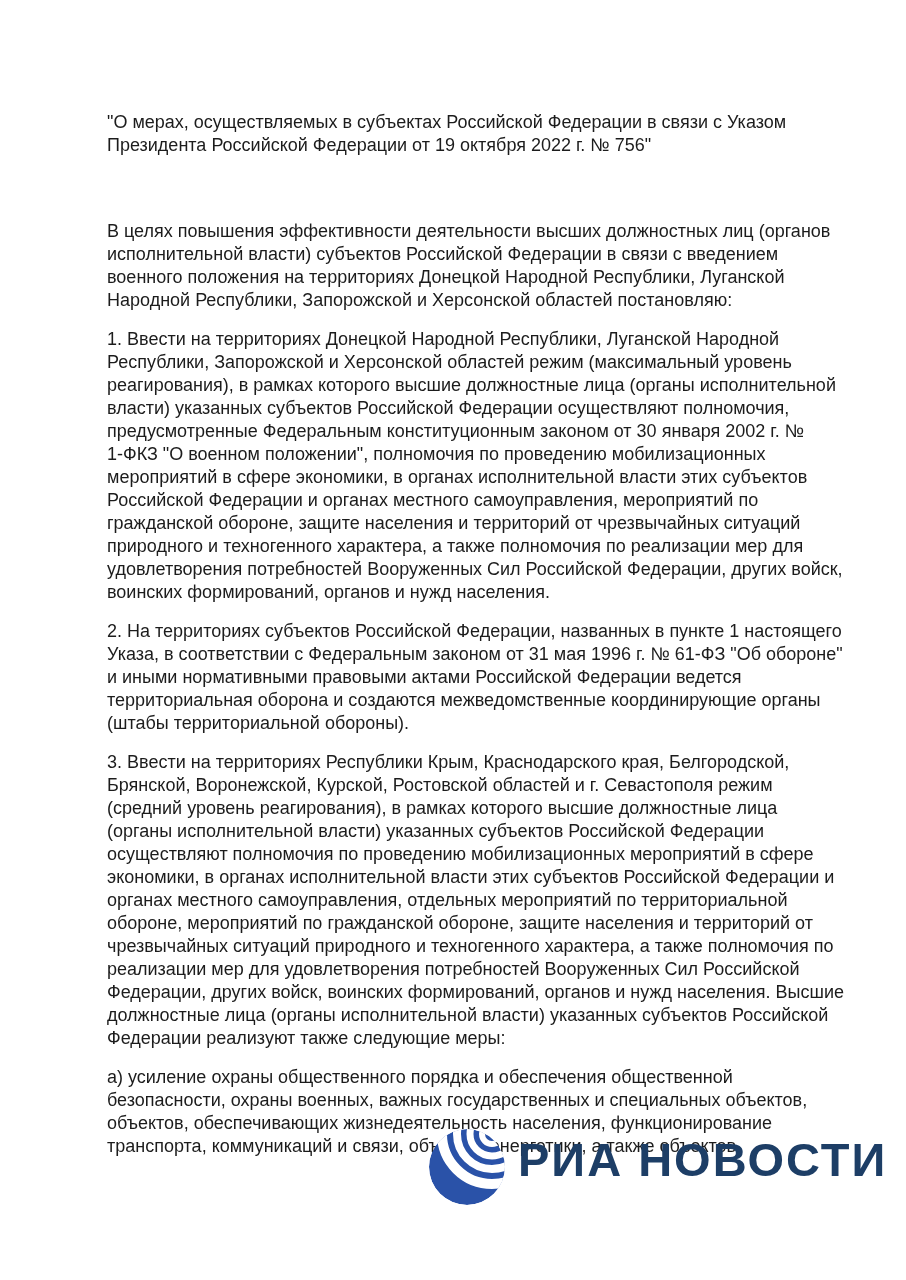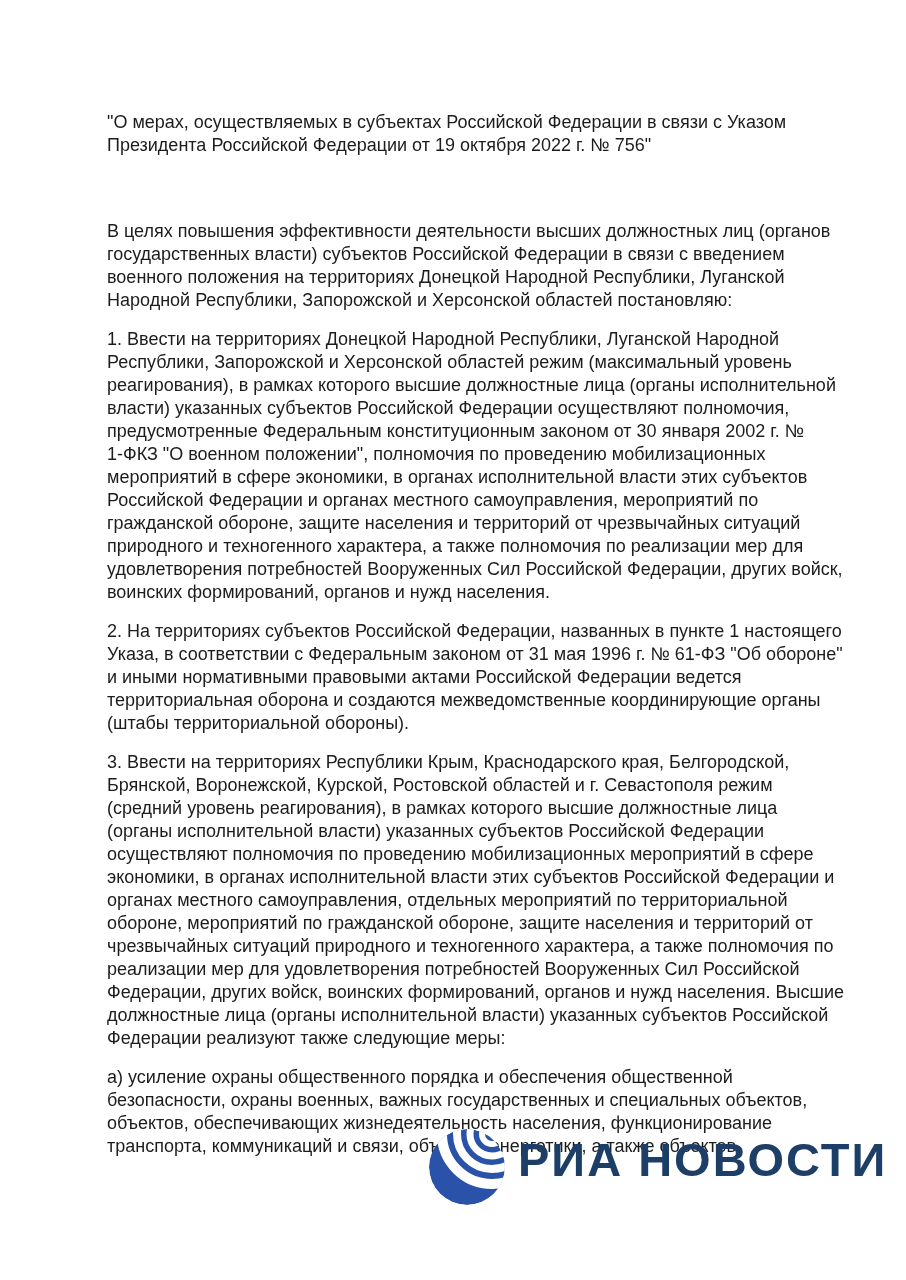--- a/index.html
+++ b/index.html
@@ -57,21 +57,21 @@
   }
 </style>
 </head>
 <body>
 
 <div class="doc">
   <div class="para doc-title">"О мерах, осуществляемых в субъектах Российской Федерации в связи с Указом
 Президента Российской Федерации от 19 октября 2022 г. № 756"</div>
 
   <div class="para">В целях повышения эффективности деятельности высших должностных лиц (органов
-государственных власти) субъектов Российской Федерации в связи с введением
+исполнительной власти) субъектов Российской Федерации в связи с введением
 военного положения на территориях Донецкой Народной Республики, Луганской
 Народной Республики, Запорожской и Херсонской областей постановляю:</div>
 
   <div class="para">1. Ввести на территориях Донецкой Народной Республики, Луганской Народной
 Республики, Запорожской и Херсонской областей режим (максимальный уровень
 реагирования), в рамках которого высшие должностные лица (органы исполнительной
 власти) указанных субъектов Российской Федерации осуществляют полномочия,
 предусмотренные Федеральным конституционным законом от 30 января 2002 г. №
 1-ФКЗ "О военном положении", полномочия по проведению мобилизационных
 мероприятий в сфере экономики, в органах исполнительной власти этих субъектов

